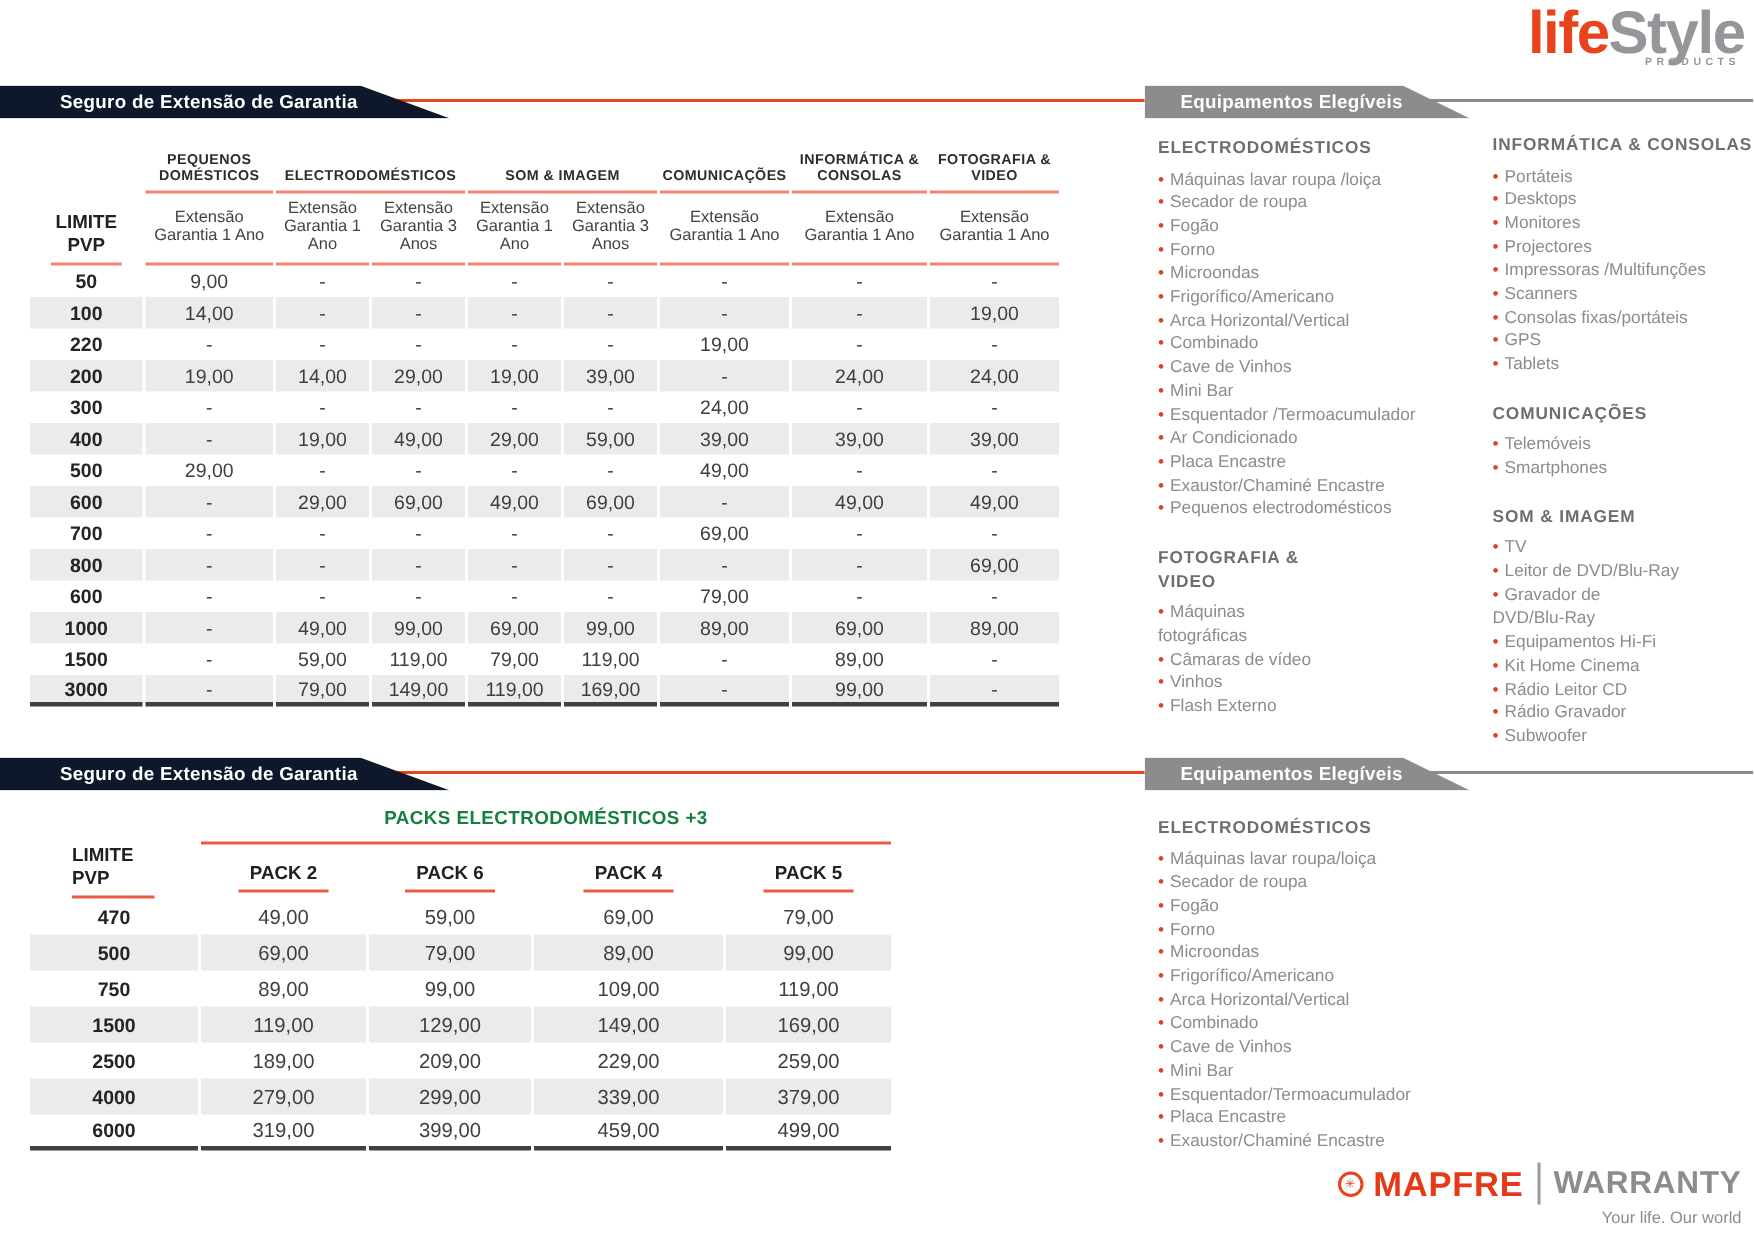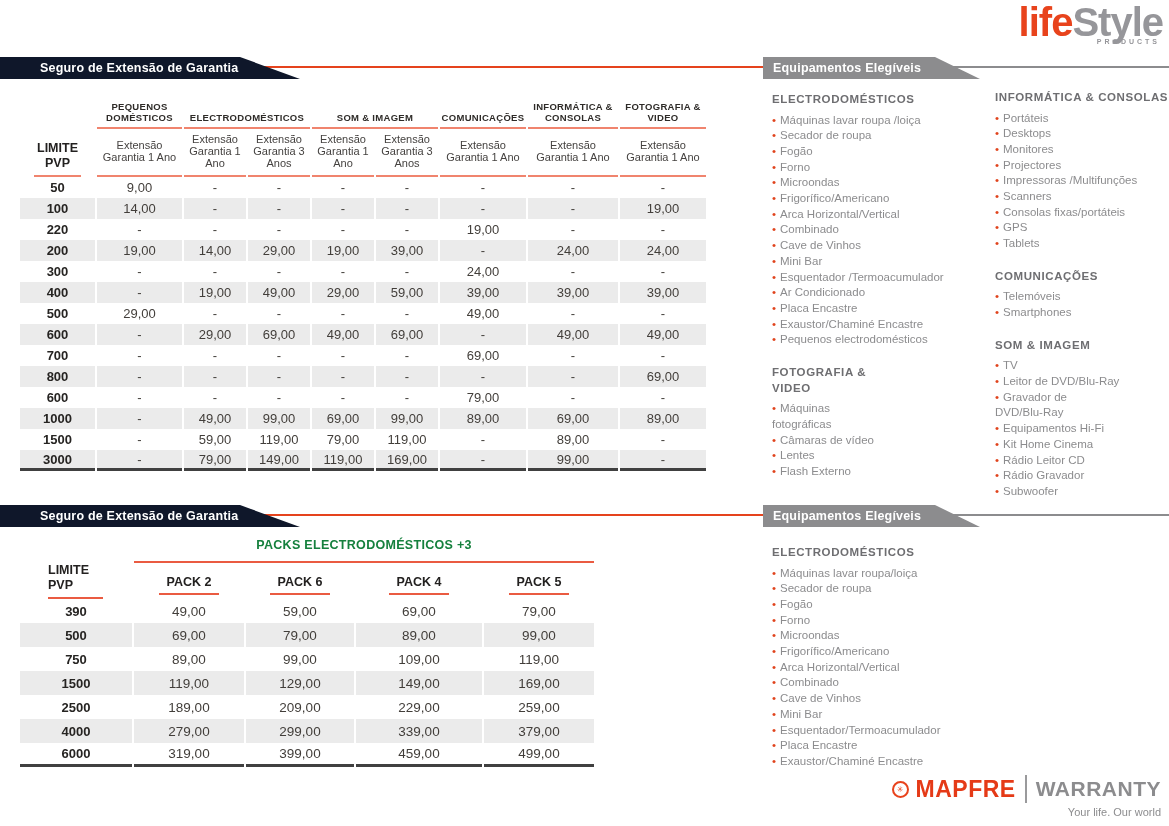--- a/index.html
+++ b/index.html
@@ -15,21 +15,21 @@
   .logo-life { color:#E8431C; }
   .logo-style { color:#96969A; }
   .logo-sub { font-size:7px; letter-spacing:3px; color:#96969A; margin-top:-4px; padding-right:3px; font-weight:bold; }
 
   
   .banner-row { position:absolute; left:0; width:1169px; height:22px; }
   .ribbon { position:absolute; top:0; height:22px; display:flex; align-items:center;
             color:#fff; font-weight:bold; font-size:12.5px; letter-spacing:0.2px; }
   .ribbon-orange { left:0; width:300px; background:#0f172a; padding-left:40px;
             clip-path:polygon(0 0, calc(100% - 60px) 0, 100% 100%, 0 100%); }
-  .ribbon-gray { left:763px; width:217px; background:#8C8C8E; padding-left:10px;
+  .ribbon-gray { left:763px; width:217px; background:#8C8C8E; padding-left:24px;
             clip-path:polygon(0 0, calc(100% - 45px) 0, 100% 100%, 0 100%); }
   .connector { position:absolute; top:9px; height:2px; }
   .connector-orange { left:262px; width:501px; background:#E5431D; }
   .connector-gray { left:952px; right:0; background:#8C8C8E; }
 
   
   .warranty-grid {
     position:absolute; left:20px; top:95px;
     display:grid;
     grid-template-columns:75px 85px 62px 62px 62px 62px 86px 90px 86px;
@@ -284,21 +284,21 @@
         <div class="eq-item"><span class="bullet">•</span><span>Placa Encastre</span></div>
         <div class="eq-item"><span class="bullet">•</span><span>Exaustor/Chaminé Encastre</span></div>
         <div class="eq-item"><span class="bullet">•</span><span>Pequenos electrodomésticos</span></div>
       </div>
       <div class="eq-section">
         <div class="eq-heading">FOTOGRAFIA &amp;
 VIDEO</div>
         <div class="eq-item"><span class="bullet">•</span><span>Máquinas
 fotográficas</span></div>
         <div class="eq-item"><span class="bullet">•</span><span>Câmaras de vídeo</span></div>
-        <div class="eq-item"><span class="bullet">•</span><span>Lentes</span></div>
+        <div class="eq-item"><span class="bullet">•</span><span>Vinhos</span></div>
         <div class="eq-item"><span class="bullet">•</span><span>Flash Externo</span></div>
       </div>
     </div>
   <div class="eq-col eq-col-b">
       <div class="eq-section">
         <div class="eq-heading">INFORMÁTICA &amp; CONSOLAS</div>
         <div class="eq-item"><span class="bullet">•</span><span>Portáteis</span></div>
         <div class="eq-item"><span class="bullet">•</span><span>Desktops</span></div>
         <div class="eq-item"><span class="bullet">•</span><span>Monitores</span></div>
         <div class="eq-item"><span class="bullet">•</span><span>Projectores</span></div>
@@ -349,21 +349,21 @@
       </div>
     <div class="pk-head" style="grid-column:3">
         <span>PACK 6</span>
       </div>
     <div class="pk-head" style="grid-column:4">
         <span>PACK 4</span>
       </div>
     <div class="pk-head" style="grid-column:5">
         <span>PACK 5</span>
       </div>
-  <div class="pcell plimit">390</div>
+  <div class="pcell plimit">470</div>
       <div class="pcell">49,00</div>
       <div class="pcell">59,00</div>
       <div class="pcell">69,00</div>
       <div class="pcell">79,00</div>
       <div class="pcell plimit stripe">500</div>
       <div class="pcell stripe">69,00</div>
       <div class="pcell stripe">79,00</div>
       <div class="pcell stripe">89,00</div>
       <div class="pcell stripe">99,00</div>
       <div class="pcell plimit">750</div>

